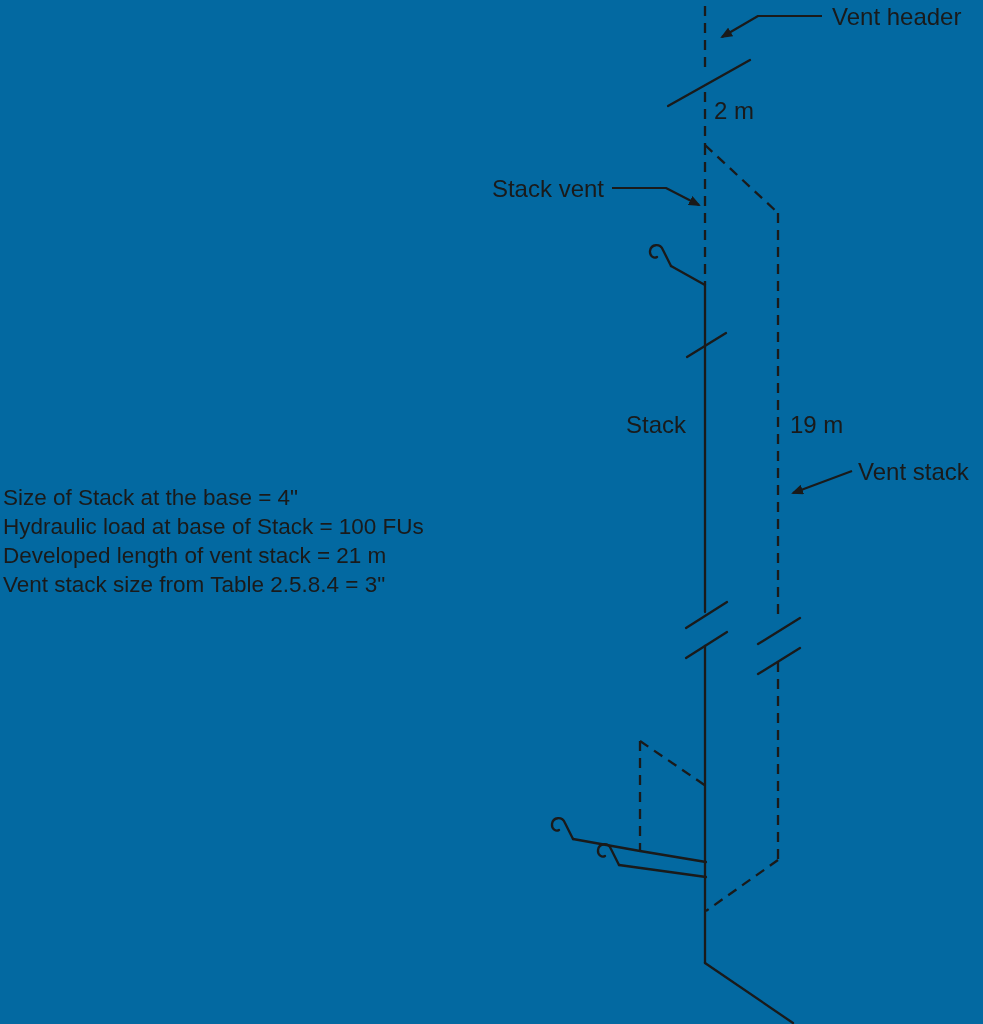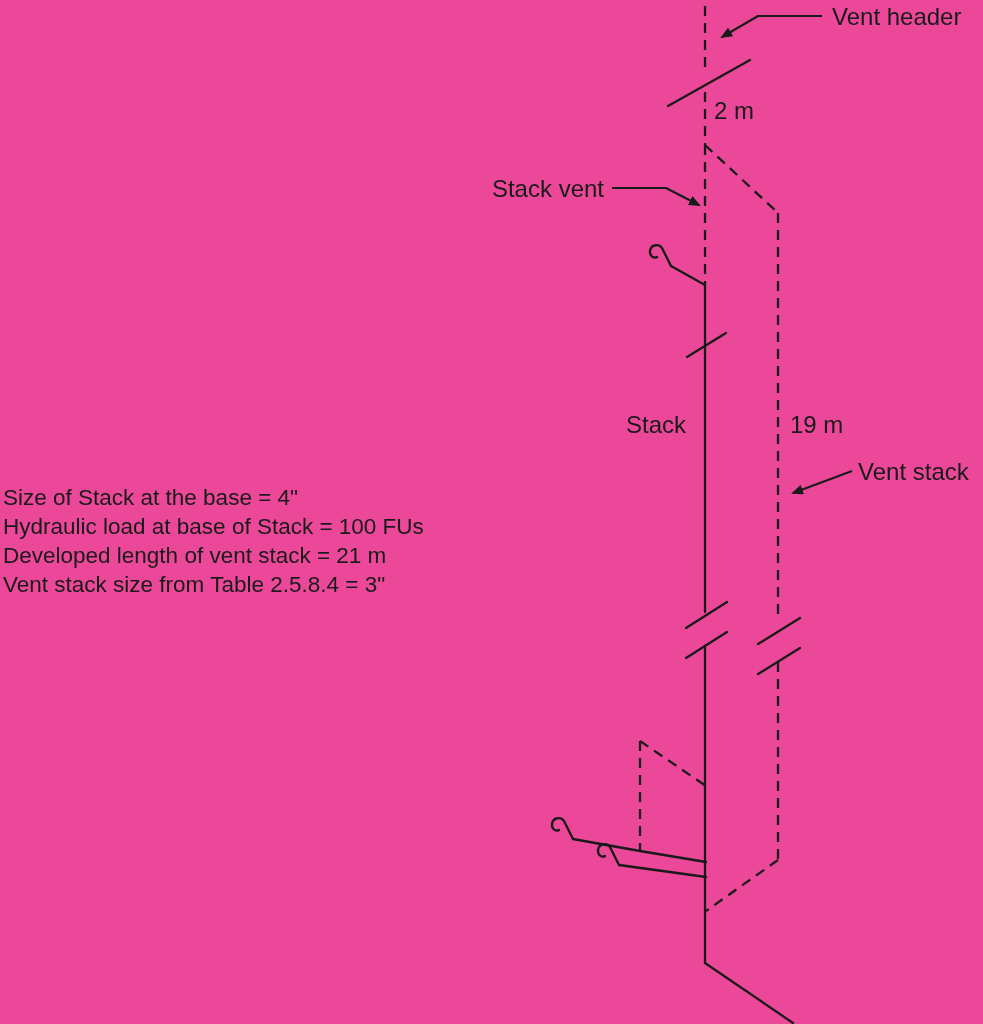--- a/index.html
+++ b/index.html
@@ -4,21 +4,21 @@
 <style>
   html, body {
     margin: 0;
     padding: 0;
     background: #ffffff;
   }
   .page {
     position: relative;
     width: 983px;
     height: 1024px;
-    background: #ec4899;
+    background: #0369a1;
     font-family: "Liberation Sans", sans-serif;
     overflow: hidden;
   }
   svg { display: block; }
   .solid {
     fill: none;
     stroke: #1a1a1a;
     stroke-width: 2.3;
     stroke-linecap: round;
     stroke-linejoin: round;

